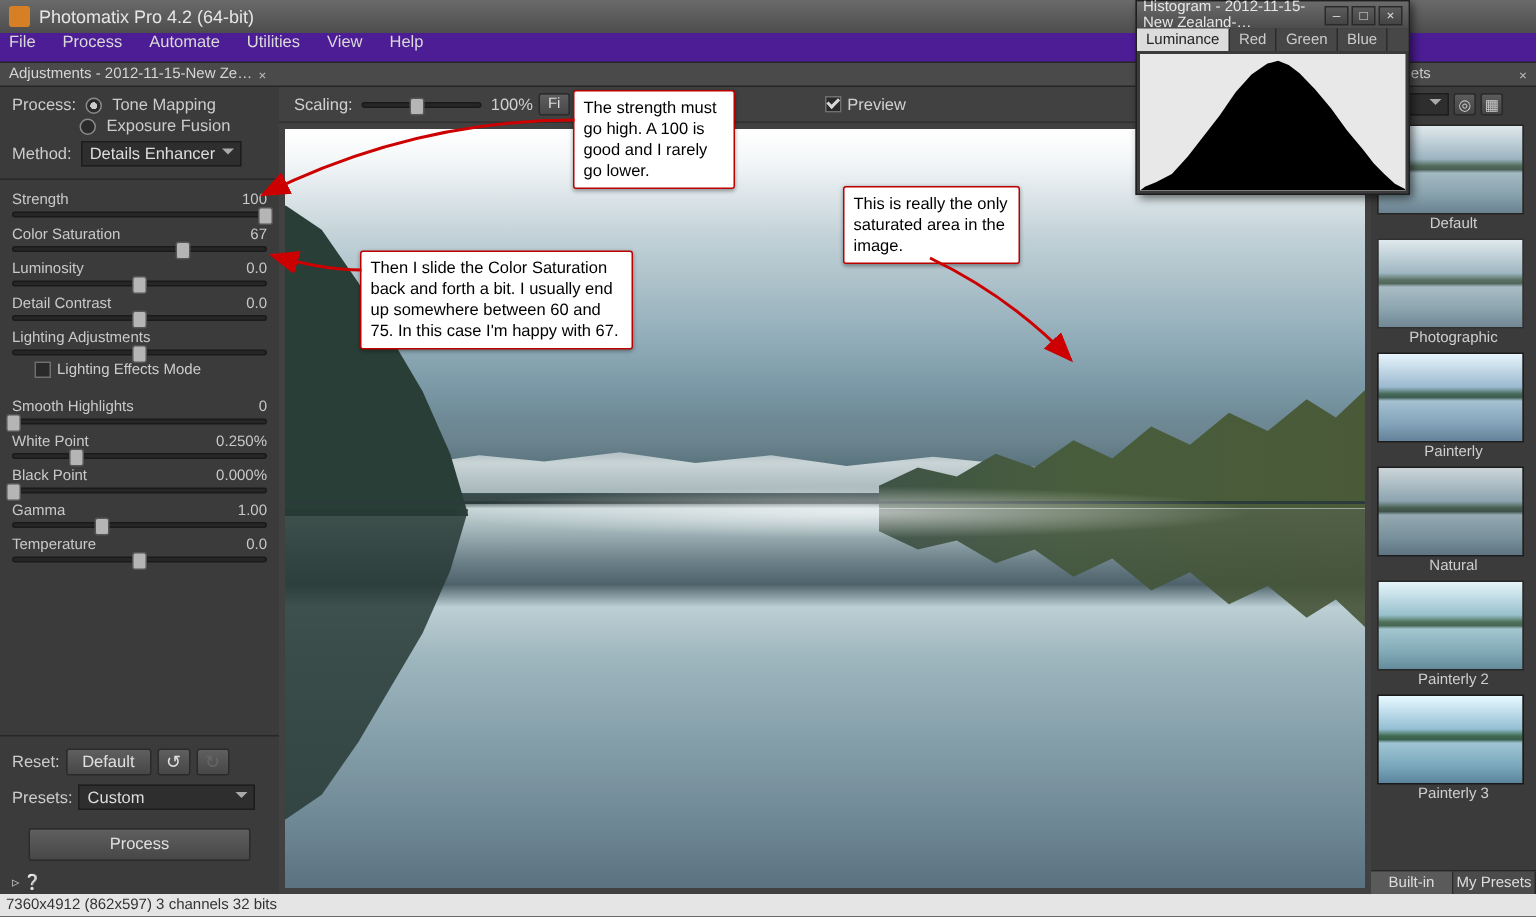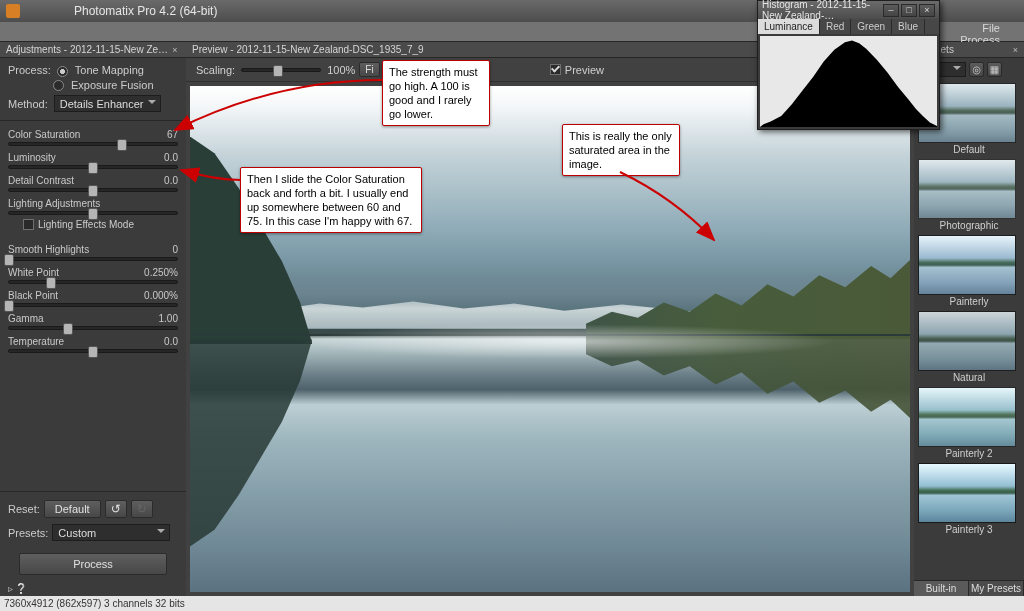--- a/index.html
+++ b/index.html
@@ -12,32 +12,31 @@
     width: 1024px;
     height: 611px;
     position: relative;
     overflow: hidden;
   }
 
   
   .title-bar {
     height: 22px;
     background: linear-gradient(to bottom, #6a6a6a, #4d4d4d);
-    display: flex; align-items: center; padding: 0 6px; color: #e6e6e6; gap: 48px;
+    display: flex; align-items: center; padding: 0 6px; color: #e6e6e6;
   }
   .title-bar .icon { width: 14px; height: 14px; background: #d77f25; margin-right: 6px; border-radius: 2px; }
   .title-bar .txt { font-size: 12px; }
 
   
   .menubar {
     height: 20px;
-    background: #737373;
-    display: flex; align-items: flex-end; padding: 0 6px;
+    background: #4c1d95;
+    display: flex; align-items: flex-start; padding: 0 6px;
     border-bottom: 1px solid #262626;
-    flex-direction: column;
   }
   .menubar span { margin-right: 18px; color: #d9d9d9; }
 
   
   .workspace {
     display: flex; height: 554px;
   }
 
   
   .left-panel {
@@ -353,20 +352,29 @@
       <div class="row" style="margin-top:4px">
         <span class="lbl">Method:</span>
         <span style="width:6px"></span>
         <span class="dropdown">
           <span>Details Enhancer</span>
         </span>
       </div>
     </div>
     <div class="divider"></div>
 
+    <div class="slider">
+      <div class="head">
+          <span>Strength</span>
+          <span>100</span>
+        </div>
+      <div class="track">
+          <div class="thumb" style="left:100%"></div>
+        </div>
+    </div>
     <div class="slider">
       <div class="head">
           <span>Color Saturation</span>
           <span>67</span>
         </div>
       <div class="track">
           <div class="thumb" style="left:67%"></div>
         </div>
     </div>
     <div class="slider">
@@ -473,21 +481,20 @@
     <div style="display:flex;justify-content:center;padding:6px 0">
       <span class="btn big">
         <span>Process</span>
       </span>
     </div>
     <div class="help-dot">▹ ❔</div>
   </div>
 
   <div class="center">
     <div class="preview-tab">
-      <span>Preview - 2012-11-15-New Zealand-DSC_1935_7_9</span>
       <span class="x">×</span>
     </div>
 
     <div class="preview-toolbar">
       <span>Scaling:</span>
       <div class="track mini">
           <div class="thumb"></div>
         </div>
       <span>100%</span>
       <span class="tbtn"><span>Fi</span></span>

